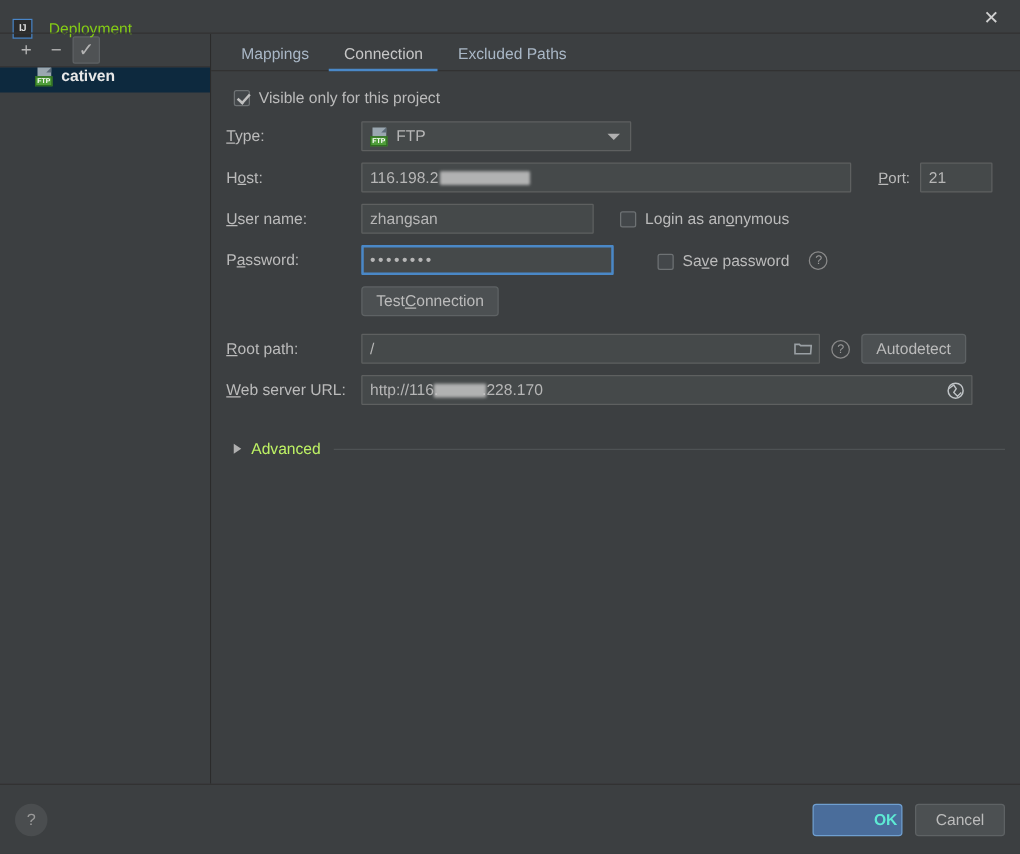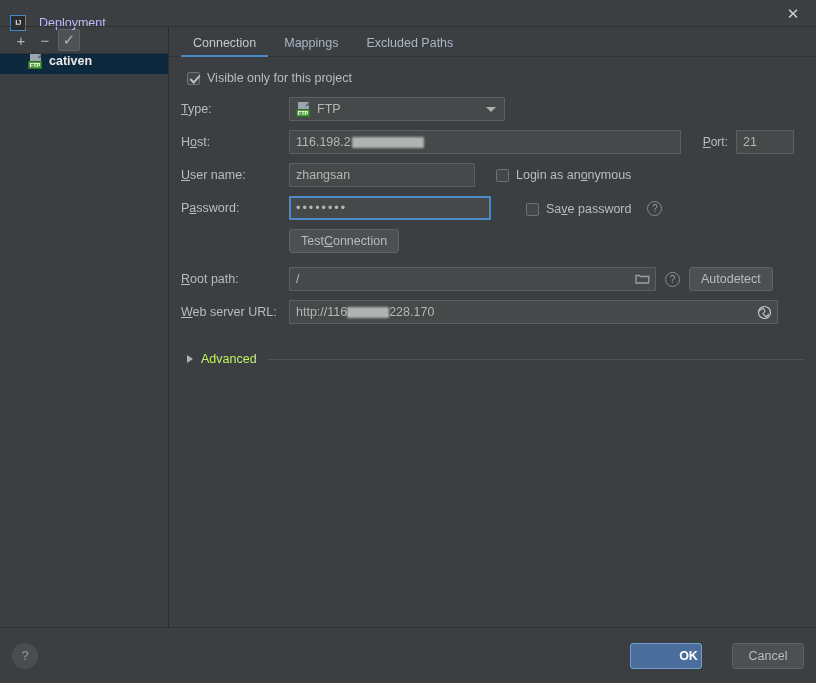--- a/index.html
+++ b/index.html
@@ -32,21 +32,21 @@
     border: 1px solid #4a86c8;
     background: #2b2b2b;
     display: flex; align-items: center; justify-content: center;
     font-size: 8px; font-weight: bold; color: #d8d8d8;
     letter-spacing: -0.5px;
     font-family: "Liberation Sans", sans-serif;
   }
   .title-text {
     margin-left: 13px;
     font-size: 12.5px;
-    color: #c4b5fd;
+    color: #84cc16;
   }
   .close-btn {
     position: absolute;
     right: 0; top: 0;
     width: 46px; height: 27px;
     display: flex; align-items: center; justify-content: center;
     color: #d0d0d0;
     font-size: 15px;
     cursor: pointer;
   }
@@ -332,26 +332,26 @@
     display: flex; align-items: center; justify-content: center;
     font-size: 13px;
     cursor: pointer;
   }
   .footer-spacer { flex: 1; }
   .btn-ok {
     width: 72px; height: 26px;
     background: #4a6d9b;
     border: 1px solid #6f9fd0;
     border-radius: 3px;
-    color: #ffffff;
+    color: #5eead4;
     font-size: 12.5px;
     font-weight: bold;
     display: flex; align-items: center; justify-content: center;
     cursor: pointer;
-    margin-right: 30px;
+    margin-right: 10px;
     padding-left: 45px;
   }
   .btn-cancel {
     width: 72px; height: 26px;
     background: #4c5052;
     border: 1px solid #5e6264;
     border-radius: 3px;
     color: #bbbbbb;
     font-size: 12.5px;
     display: flex; align-items: center; justify-content: center;
@@ -385,22 +385,22 @@
             <span class="badge">FTP</span>
           </span>
           <span class="tree-item-label">cativen</span>
         </div>
       </div>
     </div>
 
     <div class="right-panel">
 
       <div class="tabs">
+        <div class="tab">Mappings</div>
         <div class="tab active">Connection</div>
-        <div class="tab">Mappings</div>
         <div class="tab">Excluded Paths</div>
       </div>
 
       <div class="form">
 
         <div class="row" style="margin-bottom:12px; padding-left:6px;">
           <span class="cb checked"></span>
           <span class="cb-label">Visible only for this project</span>
         </div>
 

